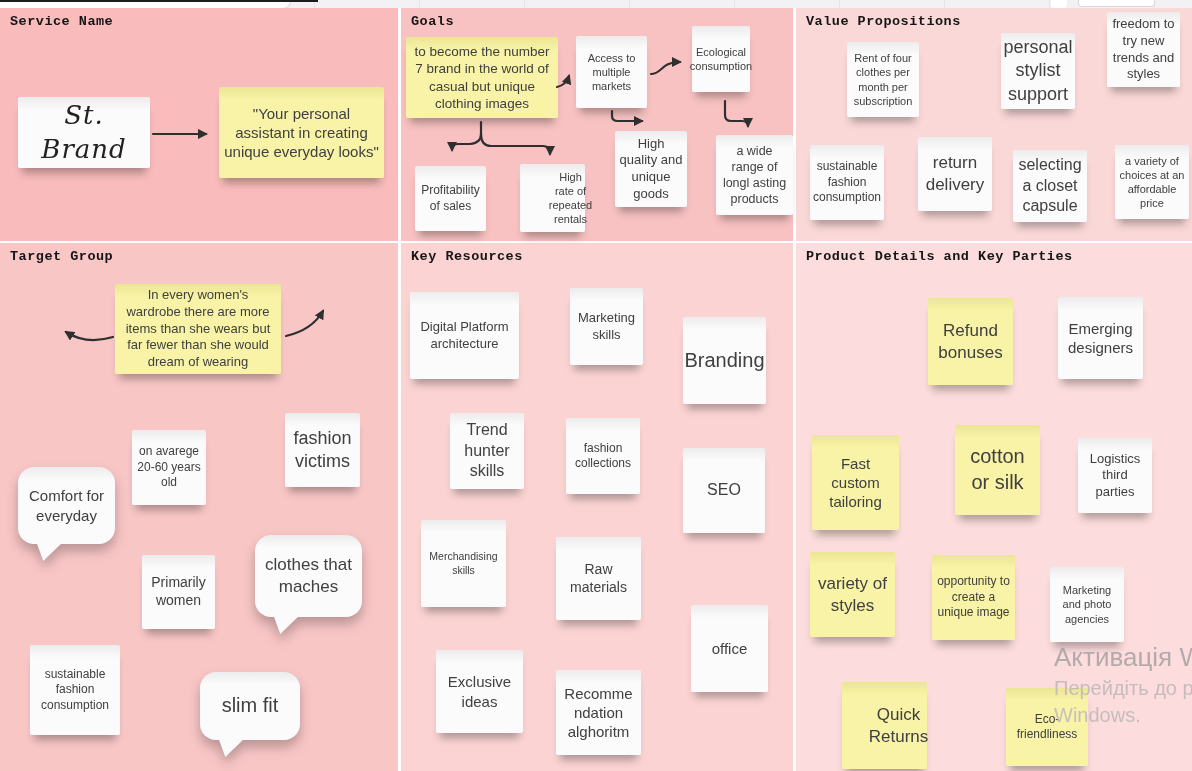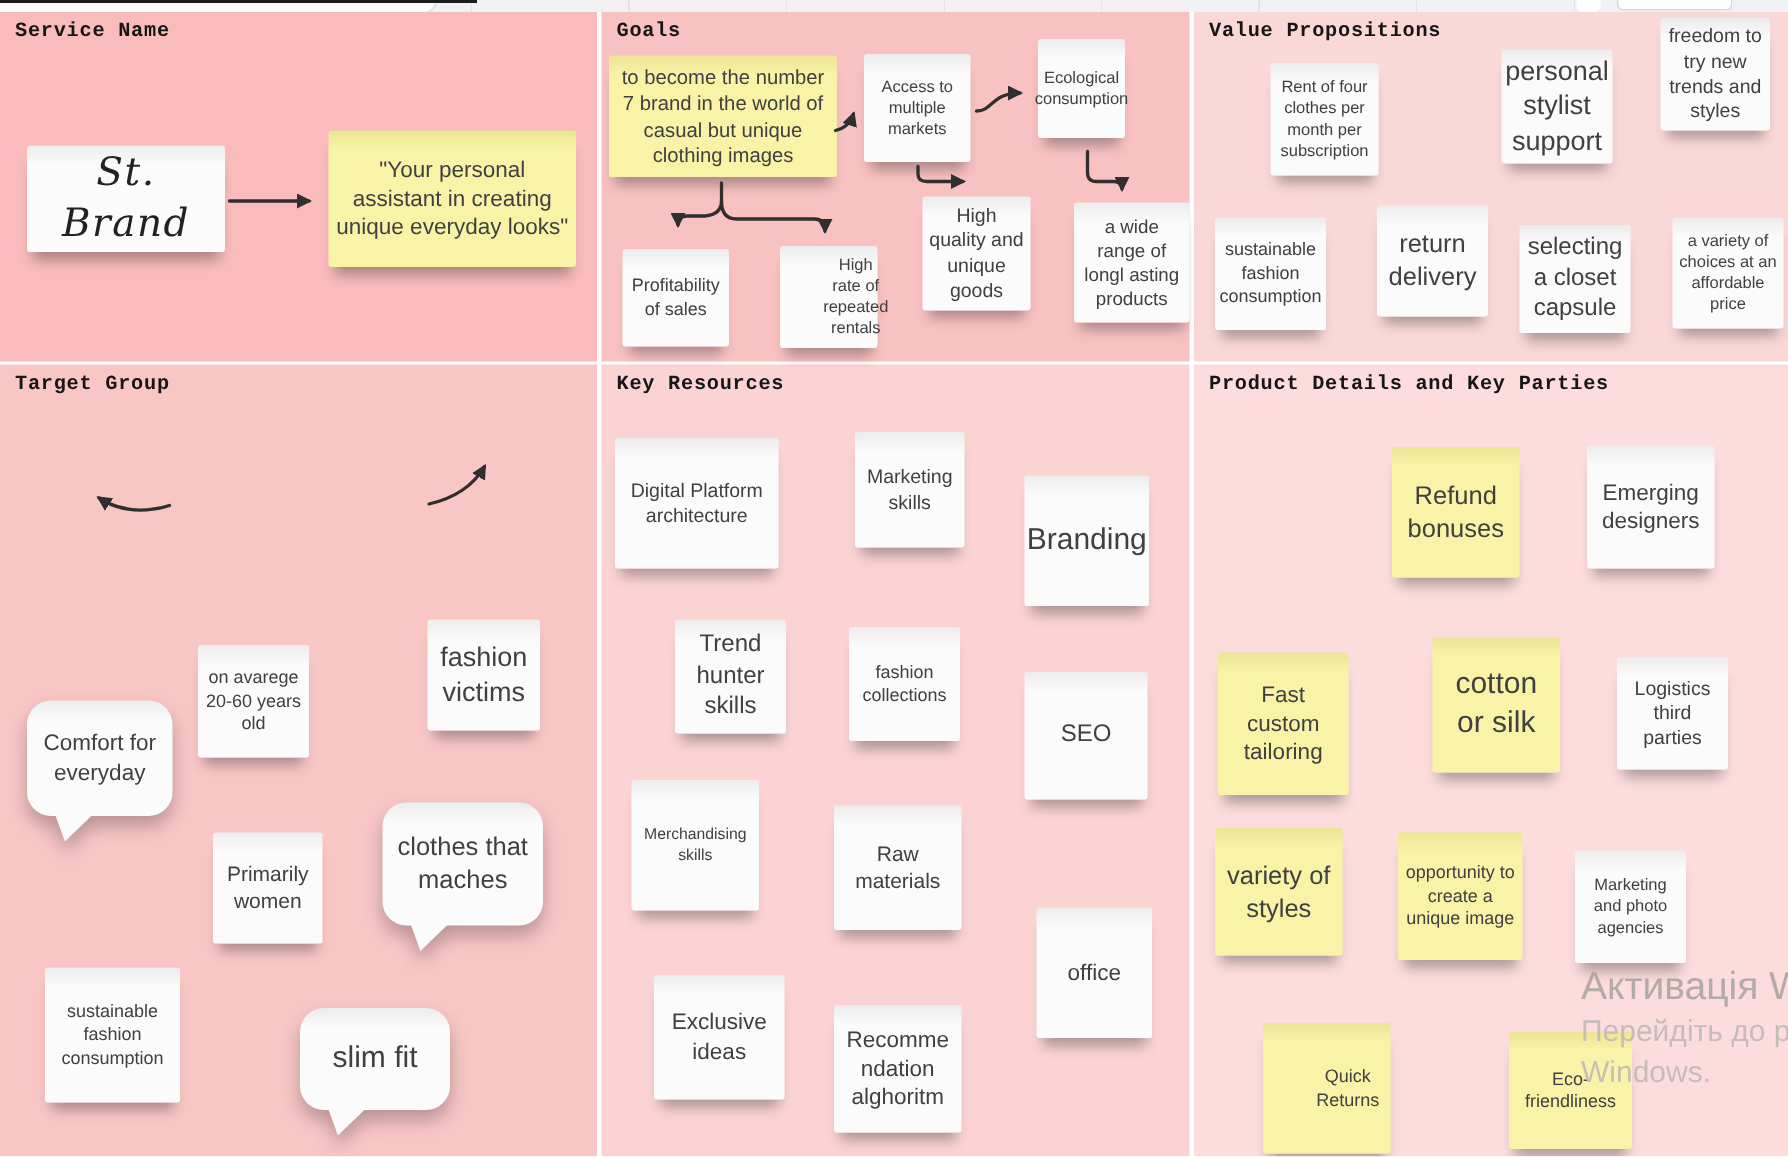--- a/index.html
+++ b/index.html
@@ -103,20 +103,21 @@
     <div class="note white shape-square" style="left: 716px; top: 135px; width: 77px; height: 80px; font-size: 12.5px;">a wide range of longl asting products</div>
     <div class="note white shape-square" style="left: 415px; top: 166px; width: 71px; height: 65px; font-size: 12px;">Profitability of sales</div>
     <div class="note white shape-square" style="left: 520px; top: 164px; width: 65px; height: 68px; font-size: 11px; padding-left: 40px;">High rate of repeated rentals</div>
     <div class="note white shape-square" style="left: 847px; top: 42px; width: 72px; height: 75px; font-size: 11px;">Rent of four clothes per month per subscription</div>
     <div class="note white shape-square" style="left: 973px; top: 33px; width: 74px; height: 76px; font-size: 18px; margin-left: 28px;">personal stylist support</div>
     <div class="note white shape-square" style="left: 1107px; top: 12px; width: 73px; height: 75px; font-size: 13px;">freedom to try new trends and styles</div>
     <div class="note white shape-square" style="left: 810px; top: 145px; width: 74px; height: 75px; font-size: 12px;">sustainable fashion consumption</div>
     <div class="note white shape-square" style="left: 918px; top: 137px; width: 74px; height: 74px; font-size: 17px;">return delivery</div>
     <div class="note white shape-square" style="left: 1013px; top: 150px; width: 74px; height: 72px; font-size: 16px;">selecting a closet capsule</div>
     <div class="note white shape-square" style="left: 1115px; top: 145px; width: 74px; height: 74px; font-size: 11px;">a variety of choices at an affordable price</div>
+    <div class="note yellow shape-square" style="left: 115px; top: 284px; width: 166px; height: 90px; font-size: 13px;">In every women's wardrobe there are more items than she wears but far fewer than she would dream of wearing</div>
     <div class="note white shape-square" style="left: 132px; top: 430px; width: 74px; height: 75px; font-size: 12px;">on avarege 20-60 years old</div>
     <div class="note white shape-square" style="left: 285px; top: 413px; width: 75px; height: 74px; font-size: 18px;">fashion victims</div>
     <div class="note white shape-speech" style="left: 18px; top: 467px; width: 97px; height: 77px; font-size: 15px;">Comfort for everyday</div>
     <div class="note white shape-square" style="left: 142px; top: 555px; width: 73px; height: 74px; font-size: 14px;">Primarily women</div>
     <div class="note white shape-speech" style="left: 255px; top: 535px; width: 107px; height: 82px; font-size: 17px;">clothes that maches</div>
     <div class="note white shape-square" style="left: 30px; top: 645px; width: 90px; height: 90px; font-size: 12px;">sustainable fashion consumption</div>
     <div class="note white shape-speech" style="left: 200px; top: 672px; width: 100px; height: 68px; font-size: 20px;">slim fit</div>
     <div class="note white shape-square" style="left: 410px; top: 292px; width: 109px; height: 87px; font-size: 13px;">Digital Platform architecture</div>
     <div class="note white shape-square" style="left: 570px; top: 288px; width: 73px; height: 77px; font-size: 13px;">Marketing skills</div>
     <div class="note white shape-square" style="left: 683px; top: 317px; width: 83px; height: 87px; font-size: 20px;">Branding</div>
@@ -131,16 +132,16 @@
 ndation
 alghoritm</div>
     <div class="note yellow shape-square" style="left: 928px; top: 298px; width: 85px; height: 87px; font-size: 17px;">Refund bonuses</div>
     <div class="note white shape-square" style="left: 1058px; top: 297px; width: 85px; height: 82px; font-size: 15px;">Emerging designers</div>
     <div class="note yellow shape-square" style="left: 812px; top: 435px; width: 87px; height: 95px; font-size: 15px;">Fast custom tailoring</div>
     <div class="note yellow shape-square" style="left: 955px; top: 425px; width: 85px; height: 90px; font-size: 20px;">cotton or silk</div>
     <div class="note white shape-square" style="left: 1078px; top: 438px; width: 74px; height: 75px; font-size: 13px;">Logistics third parties</div>
     <div class="note yellow shape-square" style="left: 810px; top: 552px; width: 85px; height: 85px; font-size: 17px;">variety of styles</div>
     <div class="note yellow shape-square" style="left: 932px; top: 555px; width: 83px; height: 85px; font-size: 12px;">opportunity to create a unique image</div>
     <div class="note white shape-square" style="left: 1050px; top: 567px; width: 74px; height: 75px; font-size: 11px;">Marketing and photo agencies</div>
-    <div class="note yellow shape-square" style="left: 842px; top: 682px; width: 85px; height: 87px; font-size: 12px; padding-left: 32px;">Quick Returns</div>
+    <div class="note yellow shape-square" style="left: 842px; top: 682px; width: 85px; height: 87px; font-size: 17px; padding-left: 32px;">Quick Returns</div>
     <div class="note yellow shape-square" style="left: 1006px; top: 688px; width: 82px; height: 78px; font-size: 12px;">Eco-
 friendliness</div>
   </div>
 
 </body></html>

